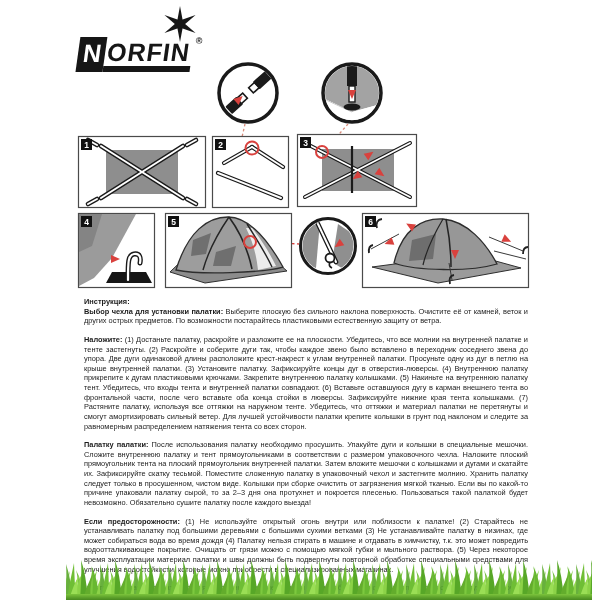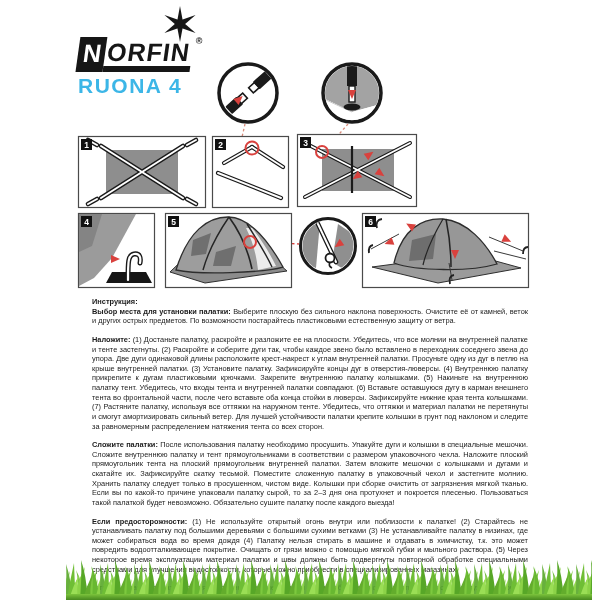--- a/index.html
+++ b/index.html
@@ -27,21 +27,21 @@
   
   .diagram { position:absolute; left:0; top:0; }
   svg text { font-family:"Liberation Sans",sans-serif; }
   .badge-num { font-size:8.5px; font-weight:bold; fill:#fff; text-anchor:middle; }
 
   
   .copy {
     position:absolute; left:80px; top:297px; width:448px;
     font-size:7.4px; line-height:1.3; text-align:justify; color:#1b1b1b;
   }
-  .copy p { margin:0 0 9px 12px; }
+  .copy p { margin:0 0 9px 4px; }
   .closing { text-align:center; margin:0 !important; }
 
   
   .grass { position:absolute; left:66px; top:558px; }
 </style>
 </head>
 <body>
 
 <div class="page">
 
@@ -55,21 +55,20 @@
         <polygon points="-2.8,-3 0,-18 2.8,-3" transform="rotate(240)"></polygon>
         <polygon points="-2.8,-3 0,-18 2.8,-3" transform="rotate(300)"></polygon>
         <circle r="4.2"></circle>
       </g>
     </svg>
     <div class="wordmark">
       <span class="nbox">N</span>
         <span class="rest">ORFIN</span>
         <span class="reg">®</span>
     </div>
-    <div class="model">RUONA 4</div>
   </div>
 
   <svg class="diagram" width="600" height="300" viewBox="0 0 600 300" xmlns="http://www.w3.org/2000/svg" xmlns:xlink="http://www.w3.org/1999/xlink">
     <defs>
       <polygon id="arr" points="0,-4 9,0 0,4"></polygon>
       <clipPath id="cB">
           <circle cx="352" cy="93" r="27"></circle>
         </clipPath>
       <clipPath id="cC">
           <circle cx="328" cy="246" r="25.5"></circle>
@@ -232,29 +231,29 @@
         <use xlink:href="#arr" href="#arr" transform="translate(455,250) rotate(90)"></use>
       </g>
       <rect x="365" y="216" width="11" height="11" fill="#111"></rect>
       <text class="badge-num" x="370.5" y="224.7">6</text>
     </g>
   </svg>
 
   <div class="copy">
     <p>
       <b>Инструкция:</b><br>
-      <b>Выбор места для установки палатки:</b>
+      <b>Выбор чехла для установки палатки:</b>
       <span>Выберите плоскую без сильного наклона поверхность. Очистите её от камней, веток и других острых предметов. По возможности постарайтесь пластиковыми естественную защиту от ветра.</span>
     </p>
     <p>
       <b>Наложите:</b>
       <span>(1) Достаньте палатку, раскройте и разложите ее на плоскости. Убедитесь, что все молнии на внутренней палатке и тенте застегнуты. (2) Раскройте и соберите дуги так, чтобы каждое звено было вставлено в переходник соседнего звена до упора. Две дуги одинаковой длины расположите крест-накрест к углам внутренней палатки. Просуньте одну из дуг в петлю на крыше внутренней палатки. (3) Установите палатку. Зафиксируйте концы дуг в отверстия-люверсы. (4) Внутреннюю палатку прикрепите к дугам пластиковыми крючками. Закрепите внутреннюю палатку колышками. (5) Накиньте на внутреннюю палатку тент. Убедитесь, что входы тента и внутренней палатки совпадают. (6) Вставьте оставшуюся дугу в карман внешнего тента во фронтальной части, после чего вставьте оба конца стойки в люверсы. Зафиксируйте нижние края тента колышками. (7) Растяните палатку, используя все оттяжки на наружном тенте. Убедитесь, что оттяжки и материал палатки не перетянуты и смогут амортизировать сильный ветер. Для лучшей устойчивости палатки крепите колышки в грунт под наклоном и следите за равномерным распределением натяжения тента со всех сторон.</span>
     </p>
     <p>
-      <b>Сложите палатки:</b>
+      <b>Палатку палатки:</b>
       <span>После использования палатку необходимо просушить. Упакуйте дуги и колышки в специальные мешочки. Сложите внутреннюю палатку и тент прямоугольниками в соответствии с размером упаковочного чехла. Наложите плоский прямоугольник тента на плоский прямоугольник внутренней палатки. Затем вложите мешочки с колышками и дугами и скатайте их. Зафиксируйте скатку тесьмой. Поместите сложенную палатку в упаковочный чехол и застегните молнию. Хранить палатку следует только в просушенном, чистом виде. Колышки при сборке очистить от загрязнения мягкой тканью. Если вы по какой-то причине упаковали палатку сырой, то за 2–3 дня она протухнет и покроется плесенью. Пользоваться такой палаткой будет невозможно. Обязательно сушите палатку после каждого выезда!</span>
     </p>
     <p>
       <b>Если предосторожности:</b>
       <span>(1) Не используйте открытый огонь внутри или поблизости к палатке! (2) Старайтесь не устанавливать палатку под большими деревьями с большими сухими ветками (3) Не устанавливайте палатку в низинах, где может собираться вода во время дождя (4) Палатку нельзя стирать в машине и отдавать в химчистку, т.к. это может повредить водоотталкивающее покрытие. Очищать от грязи можно с помощью мягкой губки и мыльного раствора. (5) Через некоторое время эксплуатации материал палатки и швы должны быть подвергнуты повторной обработке специальными средствами для улучшения водостойкости, которые можно приобрести в специализированных магазинах.</span>
     </p>
     <p class="closing">Заботьтесь о вашей палатке следуя несложным рекомендациям , и она, обязательно, позаботится о Вас и прослужит вам очень долго!</p>
   </div>
 
   <svg class="grass" width="526" height="42" viewBox="0 0 526 42" preserveAspectRatio="none">

